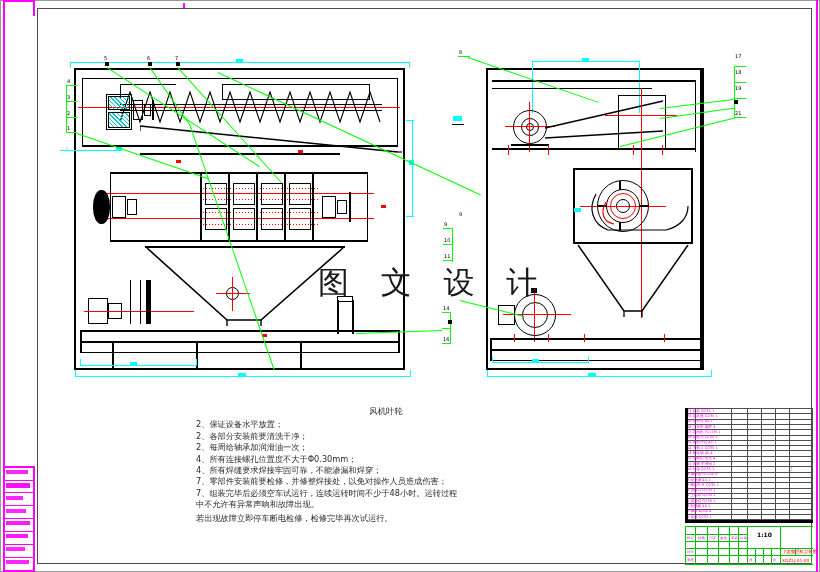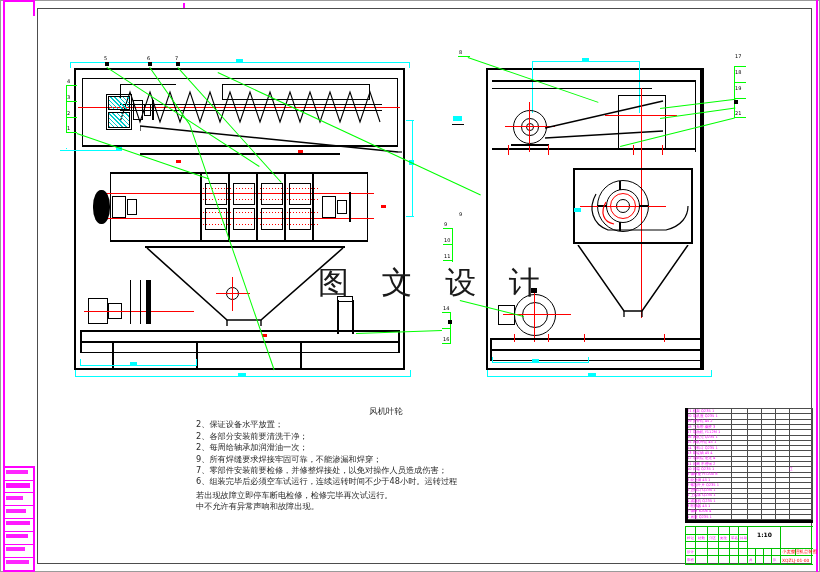--- a/index.html
+++ b/index.html
@@ -20,21 +20,21 @@
          border:1px solid #4d4d4d;box-sizing:border-box;background:#fff;}
   .frame-in{position:absolute;border:1px solid #000;box-sizing:border-box;}
 
   
   .dwg-title{position:absolute;left:48px;top:14px;color:#ff0000;
     font-family:"DejaVu Sans","Liberation Sans",sans-serif;
     font-weight:bold;font-size:21px;letter-spacing:1px;white-space:nowrap;}
 
   
   .watermark{position:absolute;left:318px;top:262px;font-size:31px;color:#1a1a1a;
-    font-family:Liberation Sans, sans-serif;letter-spacing:12px;
+    font-family:Liberation Serif, serif;letter-spacing:12px;
     white-space:nowrap;}
 
   
   .ln{position:absolute;background:#000;}
   .ln-thick{position:absolute;background:#000;}
   .cy{position:absolute;background:#00ffff;}
   .rd{position:absolute;background:#ff0000;}
   .gr{position:absolute;background:#00ff00;}
   .leader{position:absolute;height:0;border-top:1px solid #00ff00;
           transform-origin:0 0;}
@@ -419,25 +419,26 @@
     <div class="leader" style="left:620px;top:146px;width:118px;transform:rotate(-14deg);"></div>
   </div>
 
   <div class="watermark">图 文 设 计</div>
 
   <div class="tech-wrap">
     <div class="tech-head">风机叶轮</div>
     <div class="tech-line">2、保证设备水平放置；</div>
     <div class="tech-line">2、各部分安装前要清洗干净；</div>
     <div class="tech-line">2、每周给轴承加润滑油一次；</div>
-    <div class="tech-line">9、所有焊缝要求焊接牢固可靠，不能渗漏和焊穿；</div>
+    <div class="tech-line">4、所有连接螺孔位置度不大于Φ0.30mm；</div>
+    <div class="tech-line">4、所有焊缝要求焊接牢固可靠，不能渗漏和焊穿；</div>
     <div class="tech-line">7、零部件安装前要检修，并修整焊接处，以免对操作人员造成伤害；</div>
-    <div class="tech-line">6、组装完毕后必须空车试运行，连续运转时间不少于48小时。运转过程</div>
+    <div class="tech-line">7、组装完毕后必须空车试运行，连续运转时间不少于48小时。运转过程</div>
+    <div class="tech-line">中不允许有异常声响和故障出现。</div>
     <div class="tech-line" style="margin-top:2px;">若出现故障立即停车断电检修，检修完毕再次试运行。</div>
-    <div class="tech-line">中不允许有异常声响和故障出现。</div>
   </div>
 
   <div class="tb">
 
     <div class="pl-grid">
       <div class="pl-row" style="top:0px;"></div>
       <div class="pl-row" style="top:5.3px;"></div>
       <div class="pl-row" style="top:10.6px;"></div>
       <div class="pl-row" style="top:15.9px;"></div>
       <div class="pl-row" style="top:21.2px;"></div>

